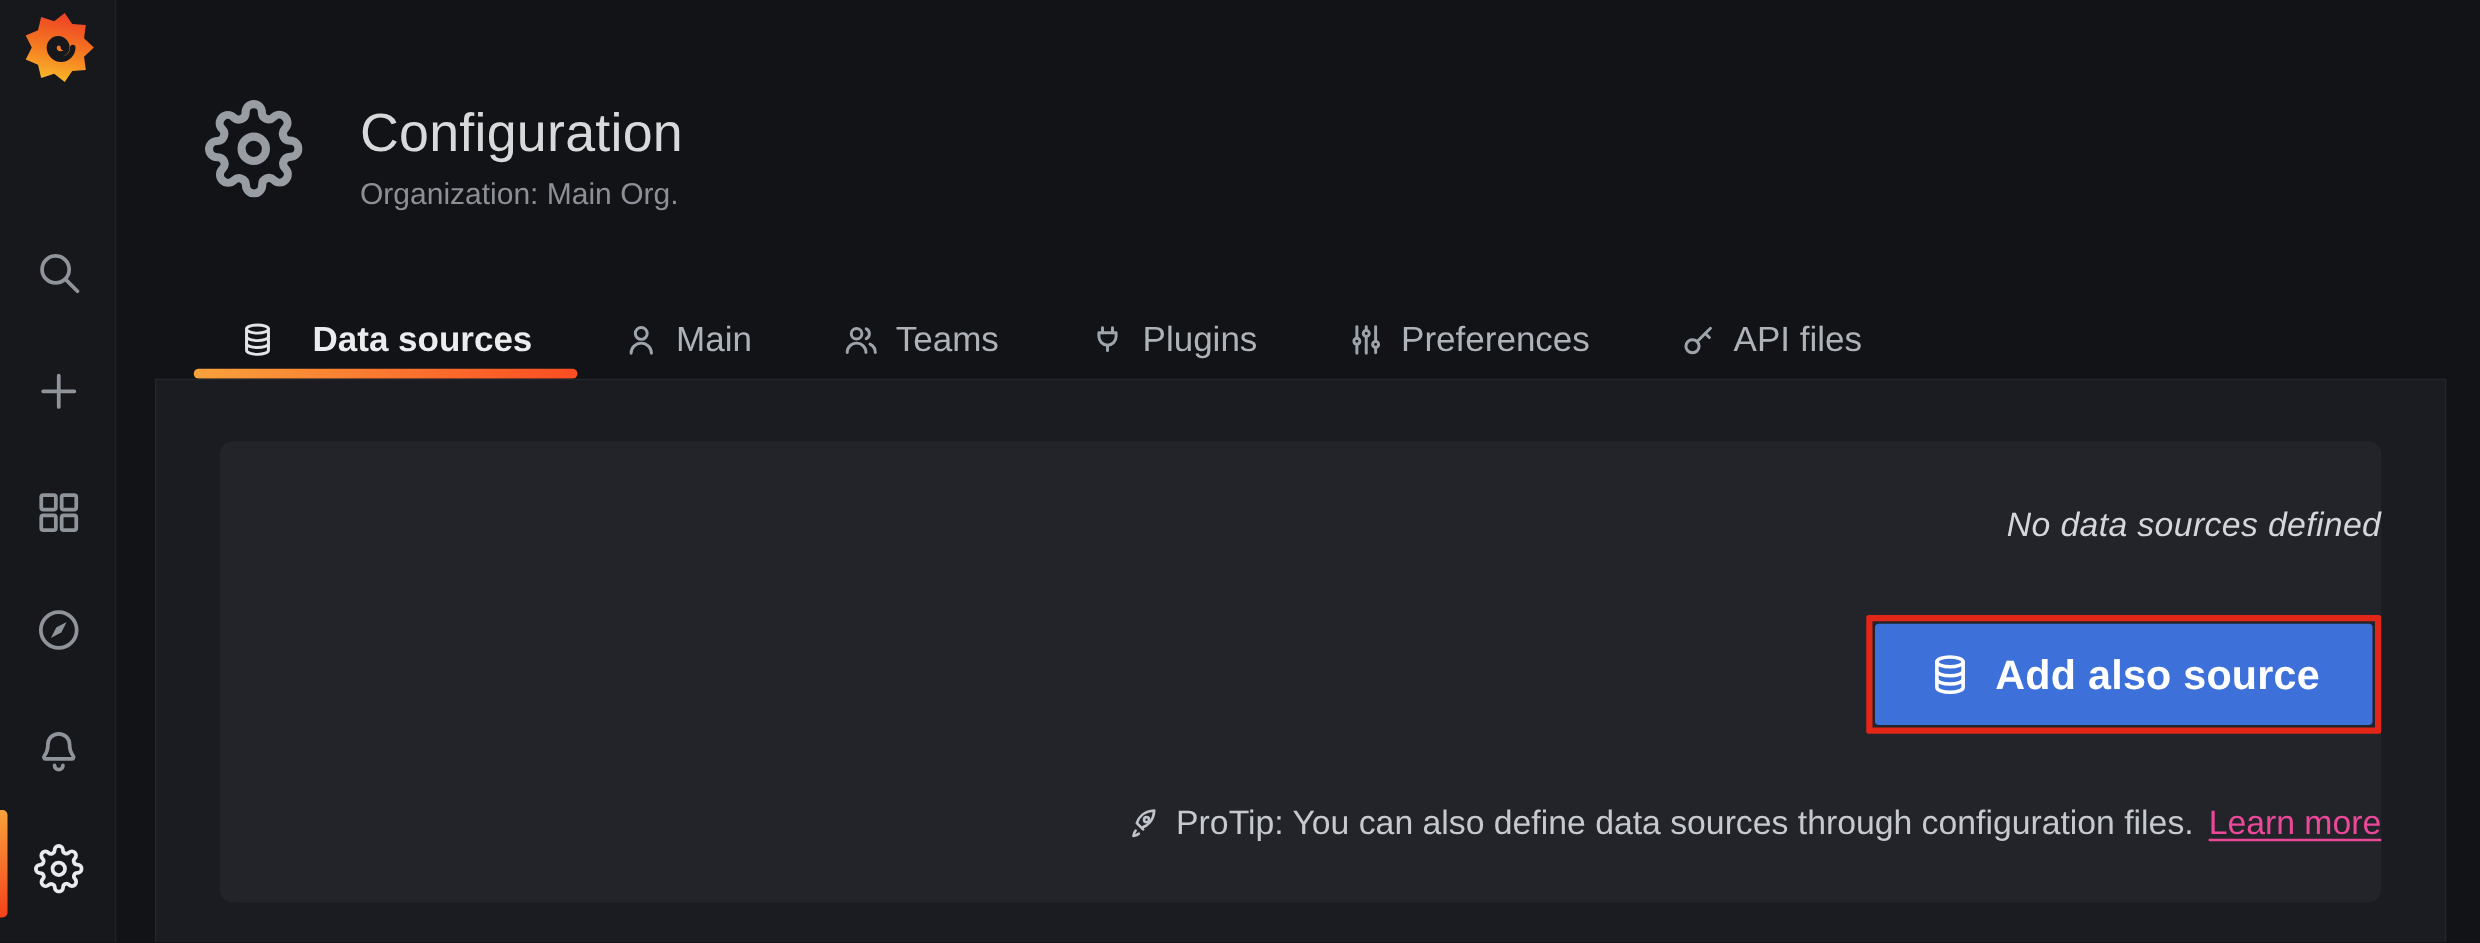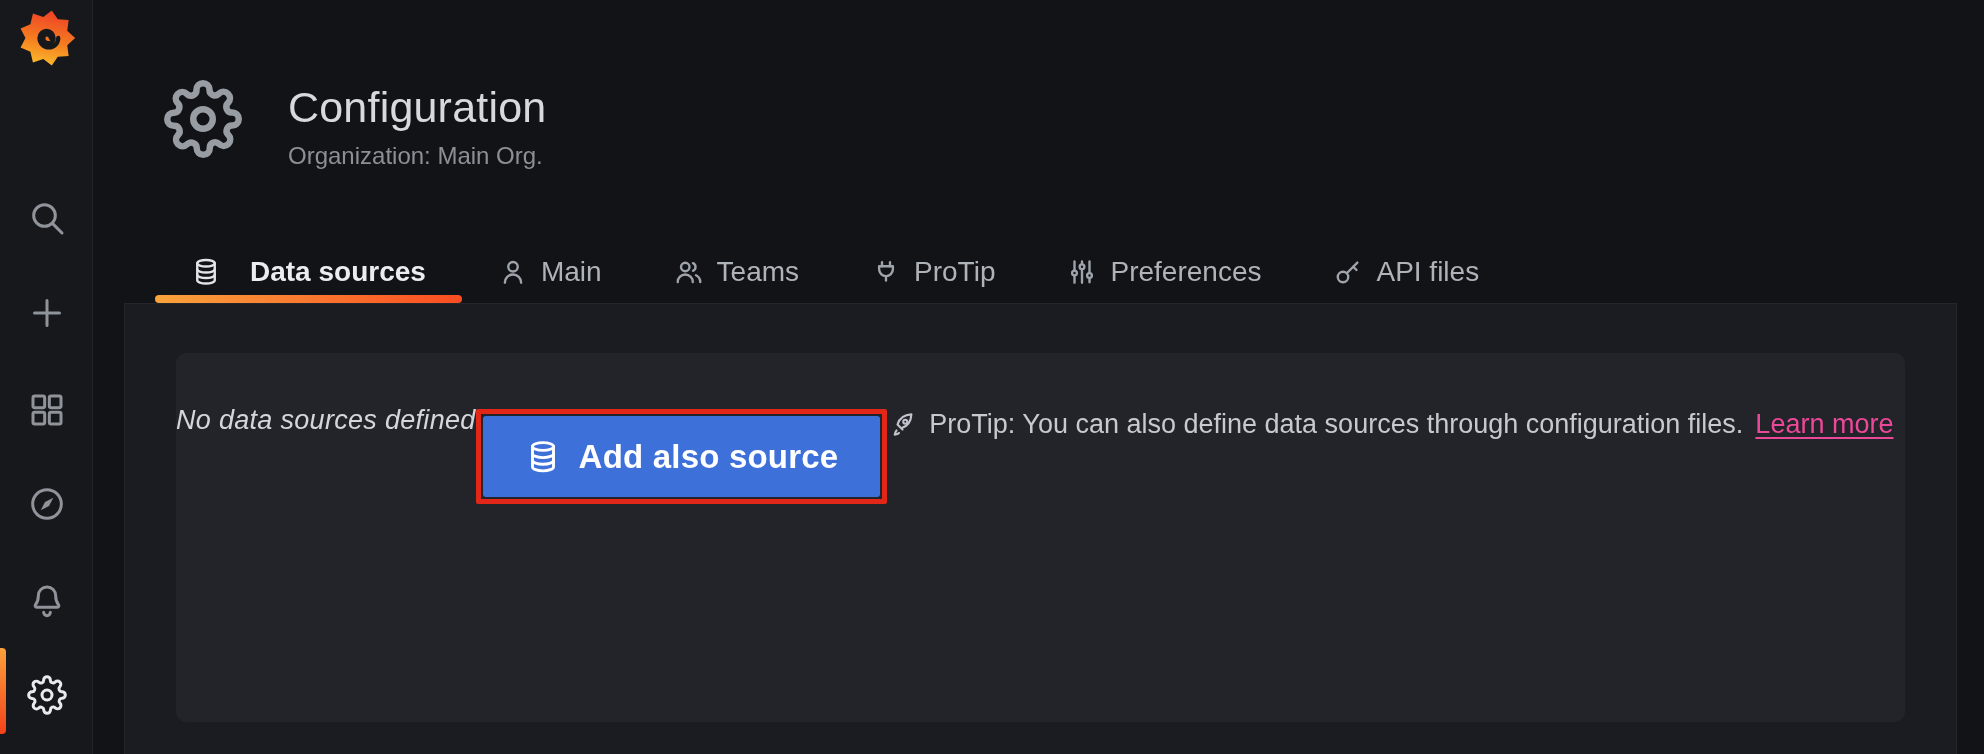--- a/index.html
+++ b/index.html
@@ -60,21 +60,21 @@
   }
 
   
   .panel {
     position:absolute; left:30px; top:303px; width:1833px; height:451px;
     background:#1b1c21; border:1px solid #24262b; border-bottom:none;
   }
   .card {
     position:absolute; left:51px; top:49px; width:1729px; height:369px;
     background:#22242a; border-radius:10px;
-    display:flex; flex-direction:row; align-items:flex-start;
+    display:flex; flex-direction:column; align-items:flex-end;
   }
   .empty-title {
     margin-top:52px; font-size:27px; font-style:italic; font-weight:500;
     color:#d5d6da; letter-spacing:0.3px;
   }
   .annotation {
     margin-top:56px;
     border:5px solid #e22618; border-radius:2px; padding:2px;
   }
   .add-btn {
@@ -222,21 +222,21 @@
       </div>
 
       <div class="tab">
         <span class="ticon">
           <svg viewBox="0 0 24 24" fill="none" stroke="currentColor" stroke-width="1.9" stroke-linecap="round" stroke-linejoin="round">
             <path d="M8.8 4.2v3.2M15.2 4.2v3.2"></path>
             <path d="M6.5 7.4h11v2.4a5.5 5.5 0 0 1-11 0V7.4z"></path>
             <path d="M12 15.3v3.5"></path>
           </svg>
         </span>
-        <span class="tlabel">ProTip</span>
+        <span class="tlabel">Plugins</span>
       </div>
 
       <div class="tab">
         <span class="ticon">
           <svg viewBox="0 0 24 24" fill="none" stroke="currentColor" stroke-width="1.9" stroke-linecap="round">
             <path d="M6 3.5v7.2M6 14.9v5.6"></path>
               <circle cx="6" cy="12.8" r="1.9"></circle>
             <path d="M12 3.5v2.2M12 9.9v10.6"></path>
               <circle cx="12" cy="7.8" r="1.9"></circle>
             <path d="M18 3.5v9.2M18 16.9v3.2"></path>

